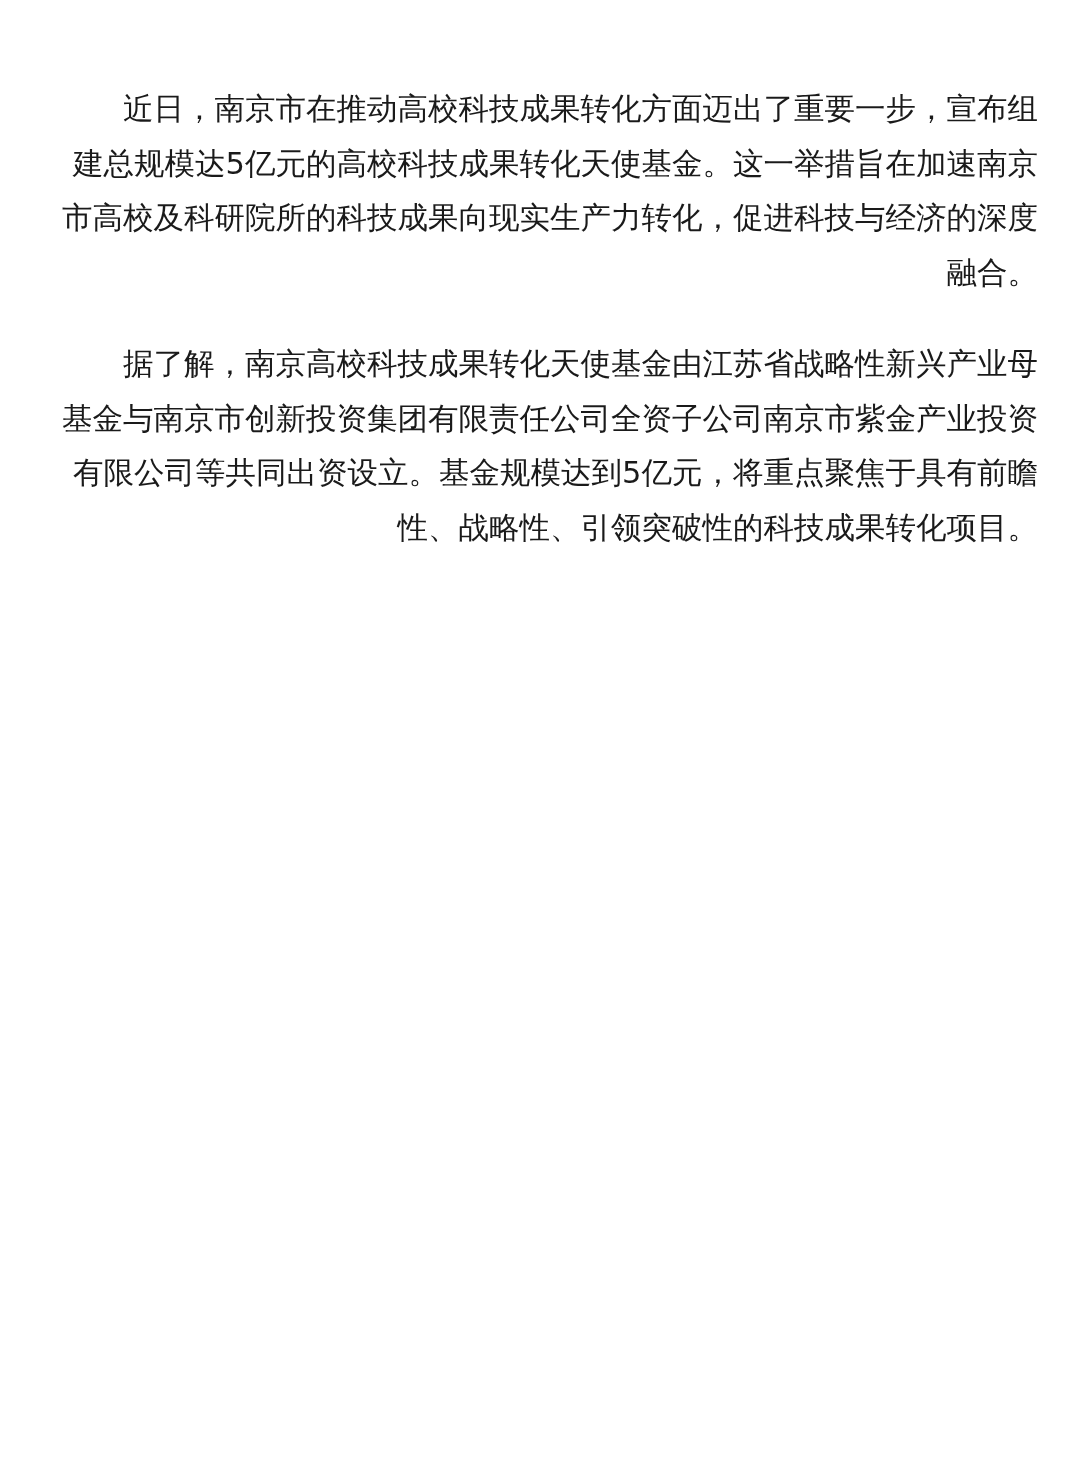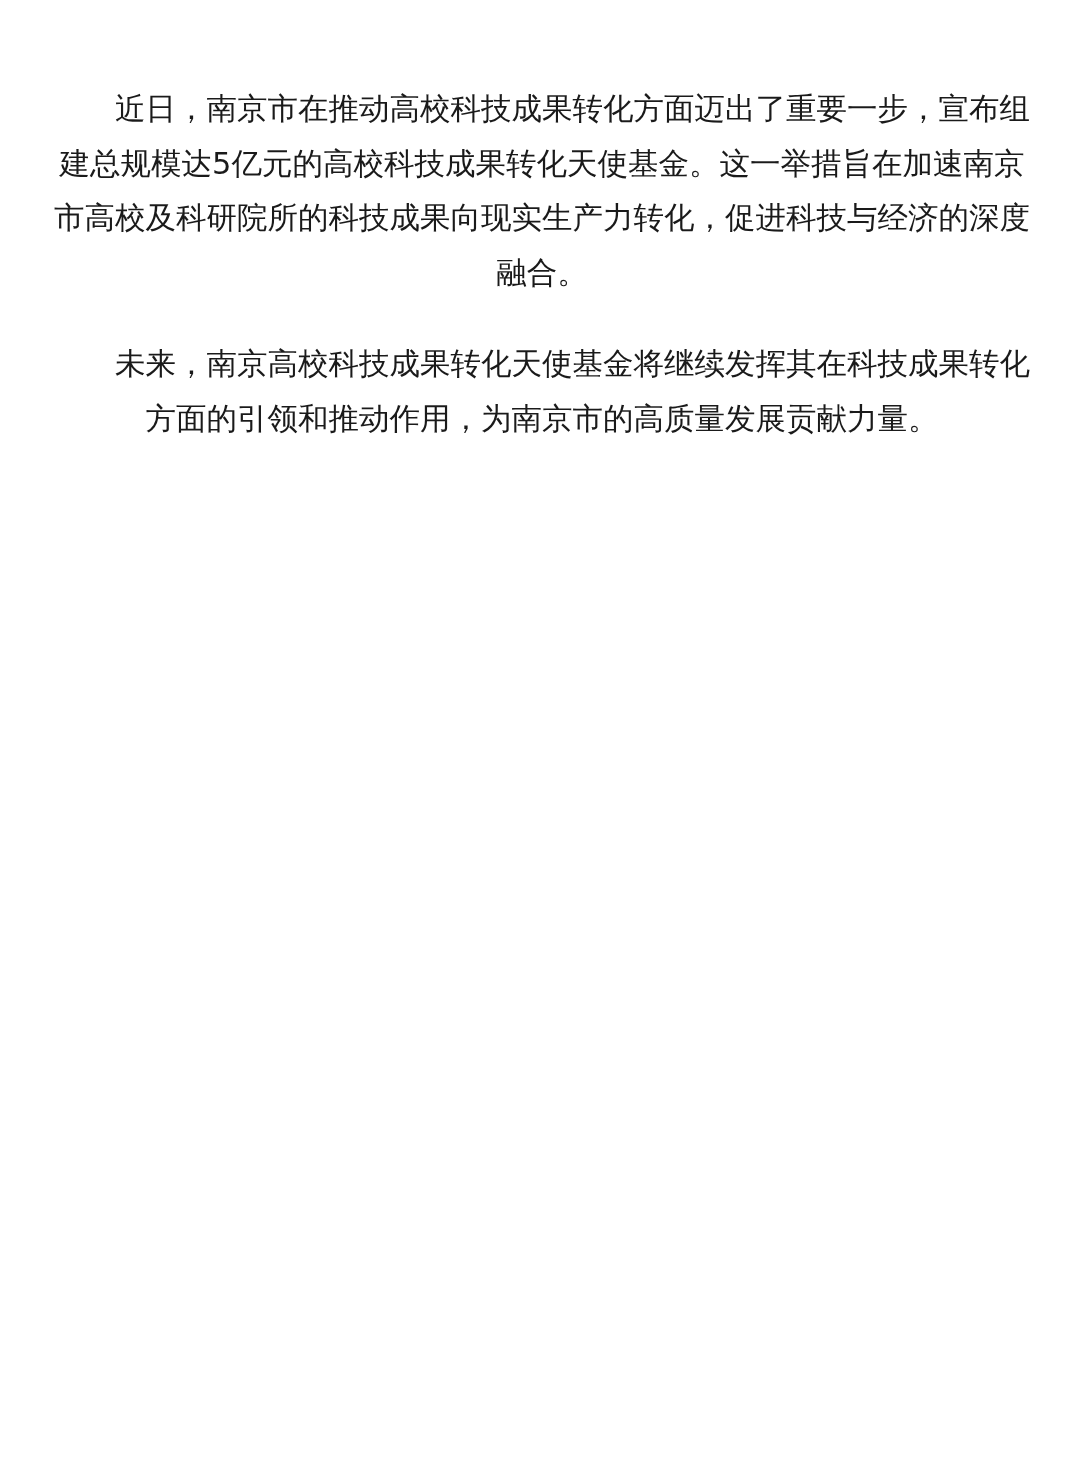--- a/index.html
+++ b/index.html
@@ -20,23 +20,23 @@
       width: 992px;
       color: #1a1a1a;
       font-family: "DejaVu Sans", "Liberation Sans", sans-serif;
       font-size: 30.5px;
       line-height: 54.5px;
       letter-spacing: 0px;
     }
     .para {
       margin: 0 0 37px 0;
       text-indent: 2em;
-      text-align: center;
+      text-align: right;
       word-break: break-all;
     }
   </style>
 </head>
 <body>
 
 <div class="article">
   <p class="para">近日，南京市在推动高校科技成果转化方面迈出了重要一步，宣布组建总规模达5亿元的高校科技成果转化天使基金。这一举措旨在加速南京市高校及科研院所的科技成果向现实生产力转化，促进科技与经济的深度融合。</p>
-  <p class="para">未来，南京高校科技成果转化天使基金将继续发挥其在科技成果转化方面的引领和推动作用，为南京市的高质量发展贡献力量。</p>
+  <p class="para">据了解，南京高校科技成果转化天使基金由江苏省战略性新兴产业母基金与南京市创新投资集团有限责任公司全资子公司南京市紫金产业投资有限公司等共同出资设立。基金规模达到5亿元，将重点聚焦于具有前瞻性、战略性、引领突破性的科技成果转化项目。</p>
 </div>
 
 </body></html>

